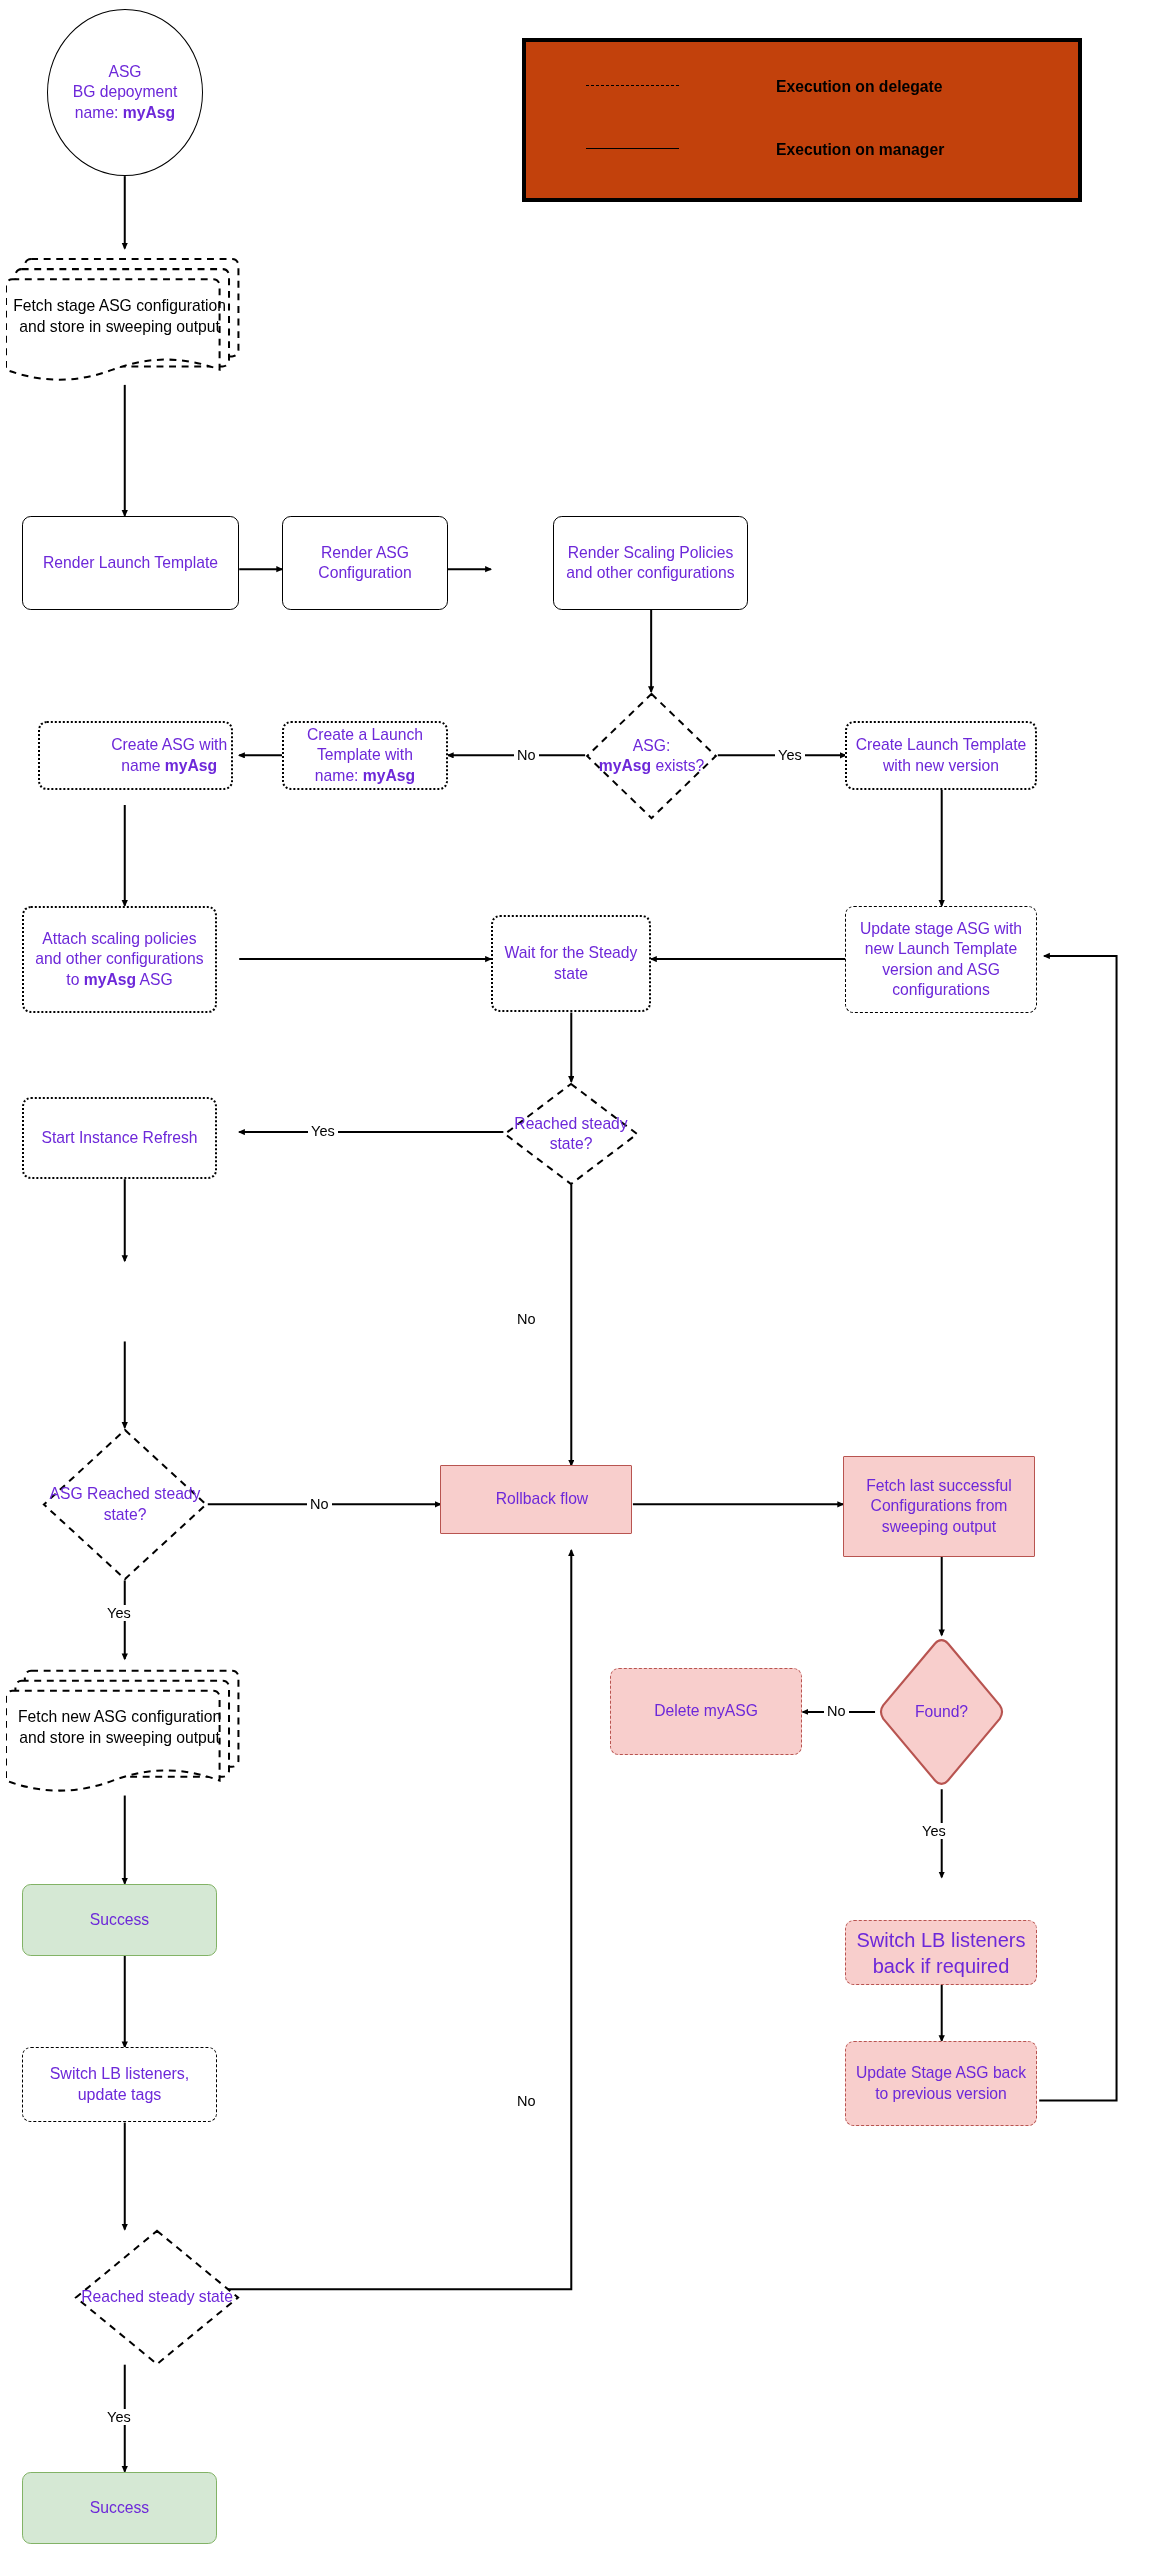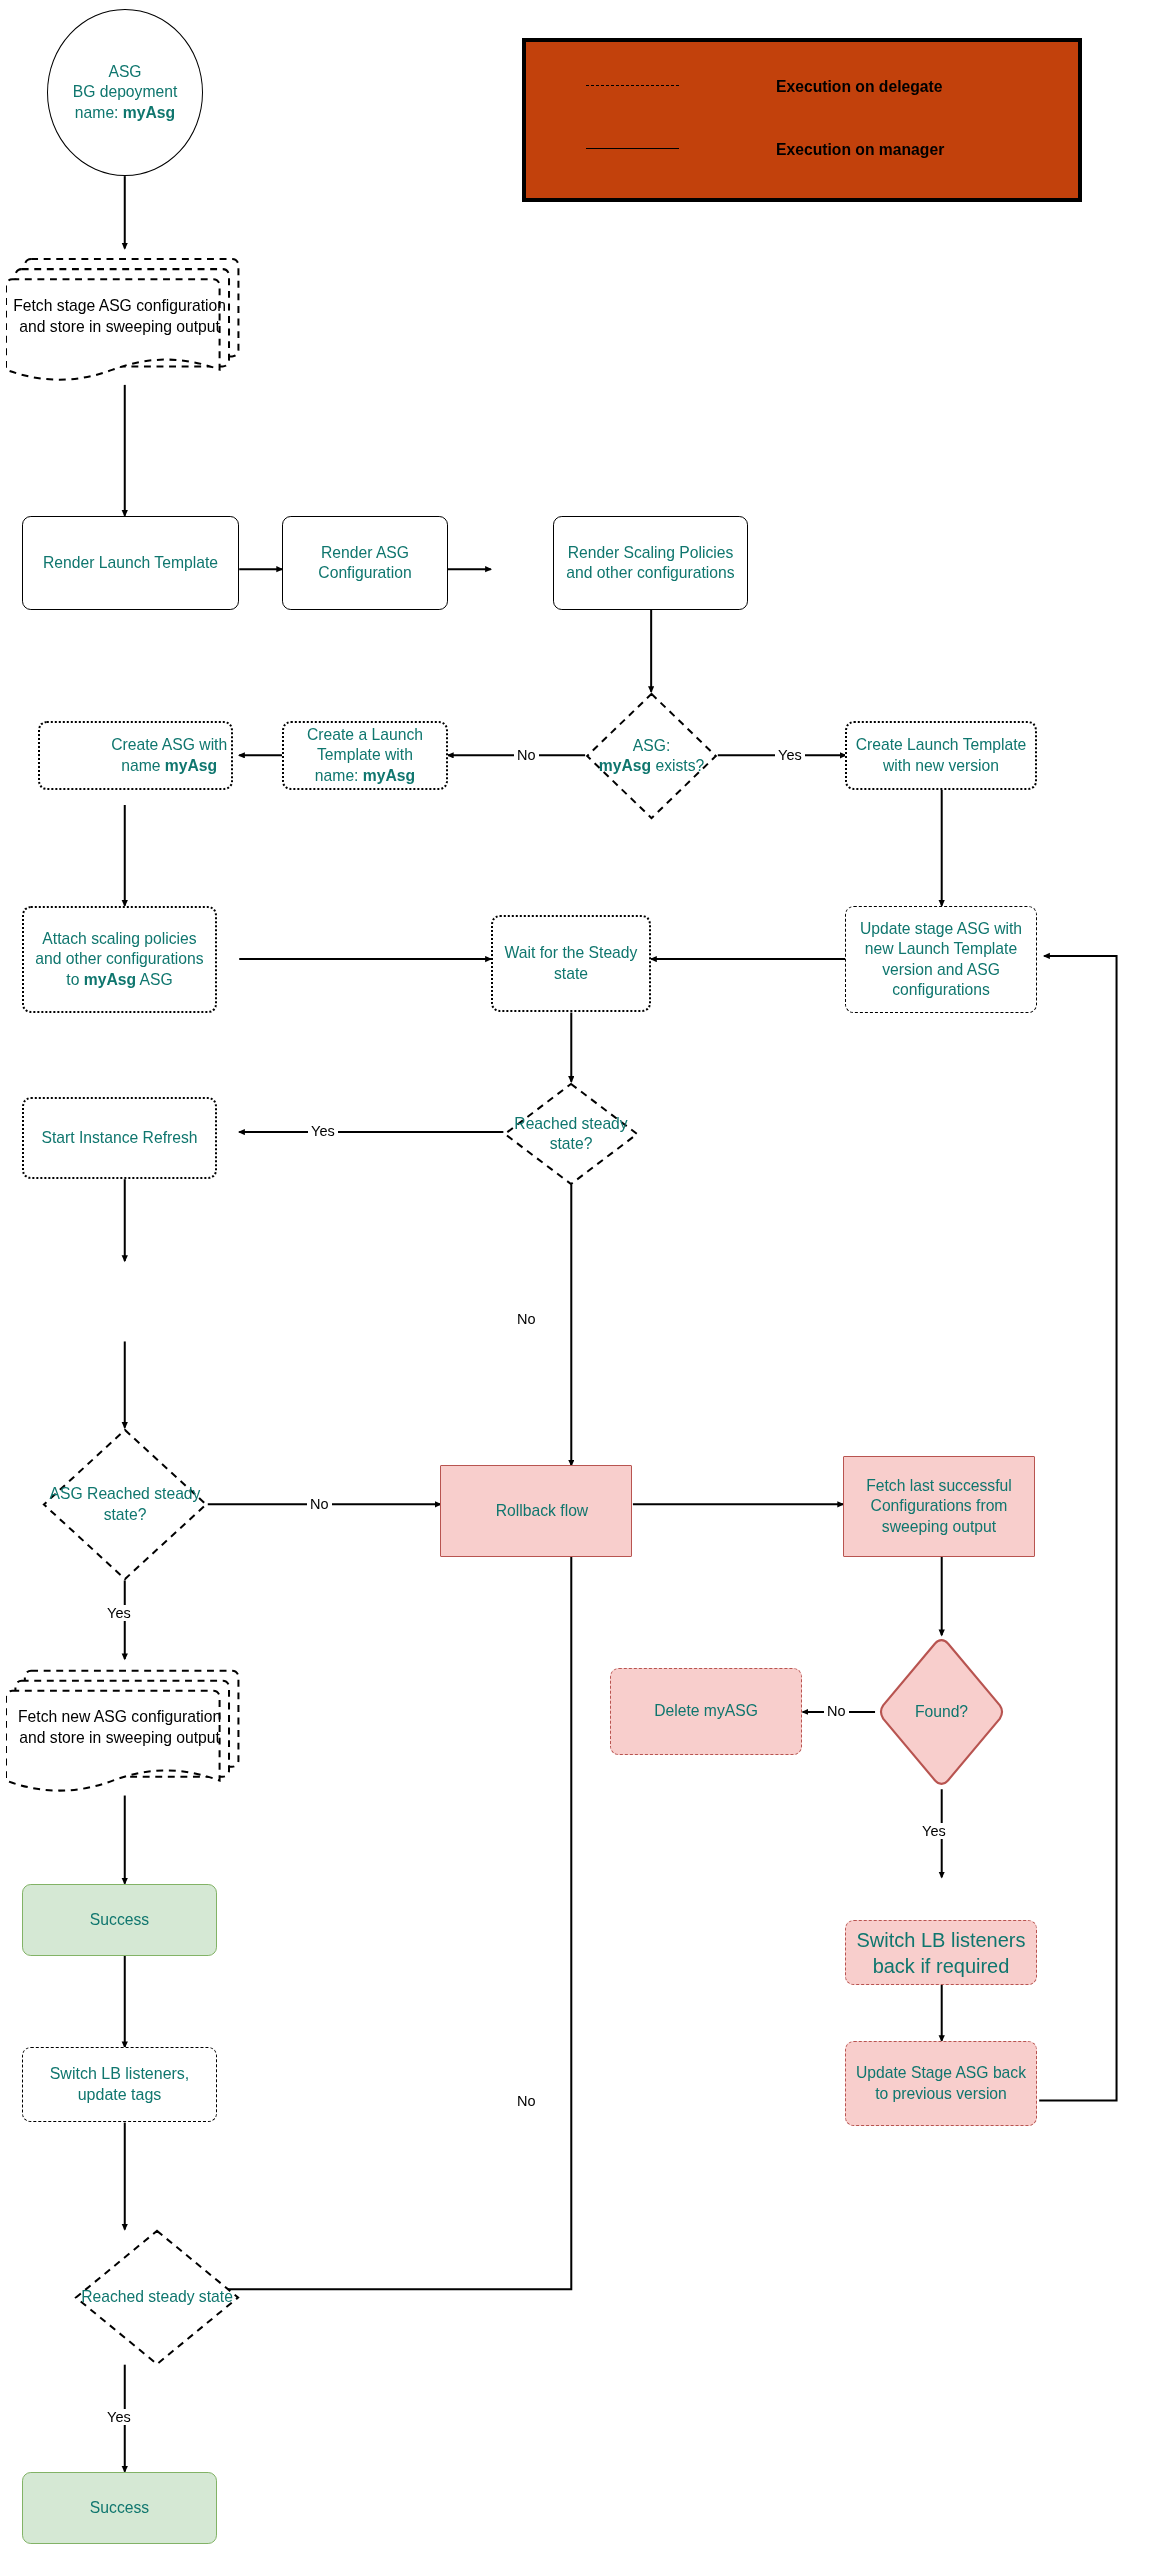--- a/index.html
+++ b/index.html
@@ -1,21 +1,21 @@
 <!DOCTYPE html>
 <html style="font-size:10px"><head>
 <meta charset="utf-8">
 <style>
   html,body{margin:0;padding:0;background:#ffffff;}
   body{font-family:"Liberation Sans", sans-serif;}
   #canvas{position:relative;width:1152px;height:2576px;background:#ffffff;overflow:hidden;}
   #edges{position:absolute;left:0;top:0;width:1152px;height:2576px;pointer-events:none;}
 
   .node{position:absolute;box-sizing:border-box;display:flex;align-items:center;justify-content:center;
-        text-align:center;line-height:1.30;color:#0f766e;}
+        text-align:center;line-height:1.30;color:#6d28d9;}
   .node .lbl{display:block;padding:0 3.8px;}
 
   
   .rrect{border-radius:8.8px;}
   .solid-black{border:1.9px solid #000;background:#fff;}
   .dashed-black{border:1.9px dashed #000;background:#fff;}
   .dotted-black{border:2.5px dotted #000;background:#fff;}
 
   .red-solid{border:1.9px solid #b85450;background:#f8cecc;border-radius:1px;}
   .red-dashed{border:1.9px dashed #b85450;background:#f8cecc;border-radius:8.8px;}
@@ -216,21 +216,21 @@
   </div>
 
 
   <div class="node diamond" style="left:42px;top:1428px;width:166px;height:153px;">
     <svg style="position:absolute;left:0;top:0;" width="166" height="153" viewBox="0 0 264 243">
       <polygon points="132,3 261,121.5 132,240 3,121.5" fill="#fff" stroke="#000" stroke-width="3.2" stroke-dasharray="11 9"></polygon>
     </svg>
     <span class="lbl" style="position:relative;font-size:15.7px;">ASG Reached steady state?</span>
   </div>
 
-  <div class="node red-solid" style="left:440px;top:1465px;width:192px;height:92px;font-size:15.7px;padding-left:12px;">
+  <div class="node red-solid" style="left:440px;top:1465px;width:192px;height:69px;font-size:15.7px;padding-left:12px;">
     <span class="lbl">Rollback flow</span>
   </div>
 
   <div class="node red-solid" style="left:843px;top:1456px;width:192px;height:101px;font-size:15.7px;">
     <span class="lbl">Fetch last successful Configurations from sweeping output</span>
   </div>
 
   <div class="node diamond" style="left:875px;top:1635px;width:133px;height:154px;">
     <svg style="position:absolute;left:0;top:0;" width="133" height="154" viewBox="0 0 212 245">
       <path d="M106,8 Q112,8 116,13 L199,112 Q206,122 199,133 L116,232 Q112,237 106,237 Q100,237 96,232 L13,133 Q6,122 13,112 L96,13 Q100,8 106,8 z" fill="#f8cecc" stroke="#b85450" stroke-width="3.4"></path>

